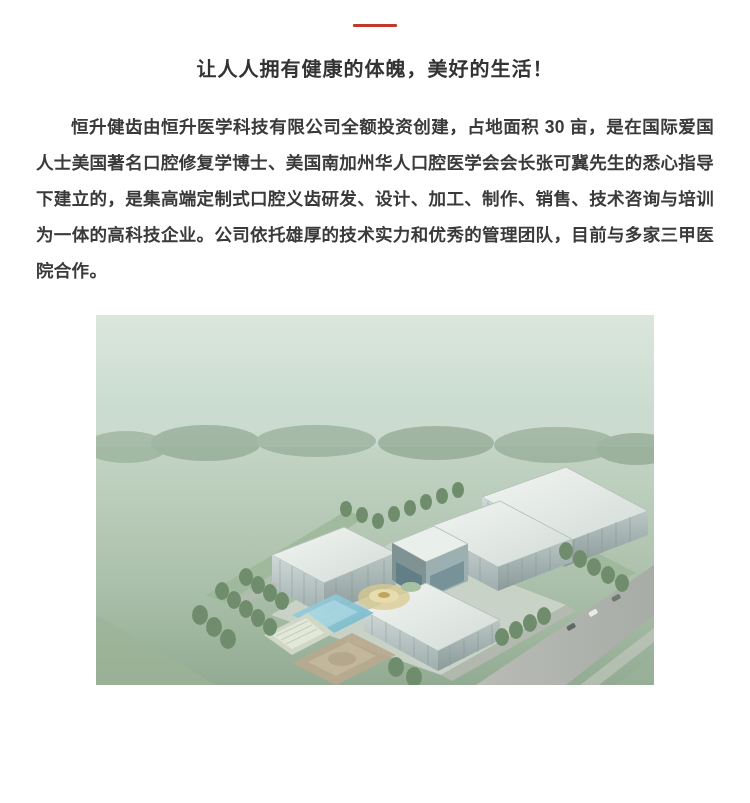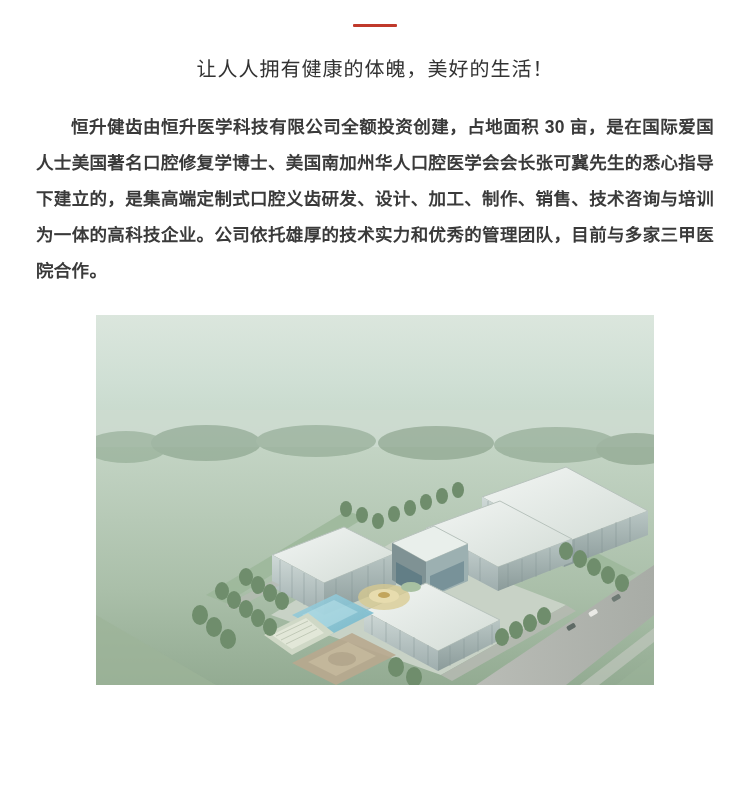--- a/index.html
+++ b/index.html
@@ -34,21 +34,21 @@
   .divider {
     width: 44px;
     height: 3px;
     background: #c0392b;
     margin: 24px auto 0 auto;
     border-radius: 1px;
   }
   .subtitle {
     text-align: center;
     font-size: 20px;
-    font-weight: normal;
+    font-weight: bold;
     color: #333333;
     margin-top: 26px;
     letter-spacing: 1px;
   }
   .body-text {
     margin: 28px 36px 0 36px;
     font-size: 17.5px;
     line-height: 2.05;
     color: #3a3a3a;
     text-align: justify;

